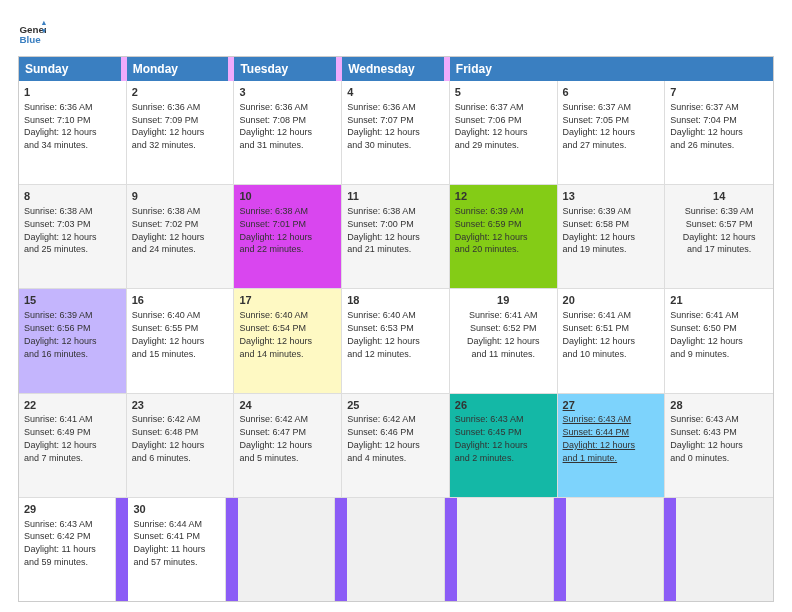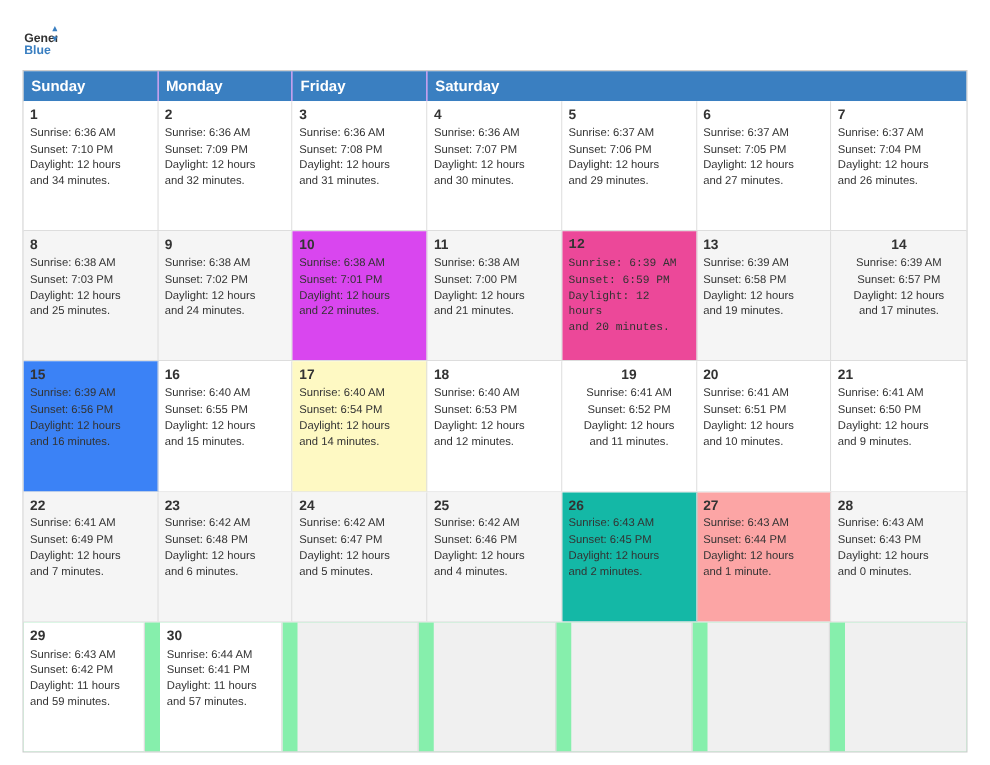--- a/index.html
+++ b/index.html
@@ -54,21 +54,21 @@
     .cal-header {
       display: grid;
       grid-template-columns: repeat(7, 1fr);
       background: #3a7fc1;
     }
     .cal-header-cell {
       color: #fff;
       font-size: 12px;
       font-weight: bold;
       padding: 5px 6px;
-      border-right: 1px solid #f0abfc;
+      border-right: 6px solid #f0abfc;
     }
     .cal-header-cell:last-child { border-right: none; }
     .cal-body {
       flex: 1;
       display: flex;
       flex-direction: column;
     }
     .cal-row {
       display: grid;
       grid-template-columns: repeat(7, 1fr);
@@ -117,22 +117,23 @@
     <div class="title-block">
       <div class="month-title"></div>
       <div class="location"></div>
     </div>
   </div>
 
   <div class="calendar">
     <div class="cal-header">
     <div class="cal-header-cell">Sunday</div>
         <div class="cal-header-cell">Monday</div>
+        <div class="cal-header-cell">Tuesday</div>
+        <div class="cal-header-cell">Wednesday</div>
         <div class="cal-header-cell">Friday</div>
-        <div class="cal-header-cell">Saturday</div>
       </div>
     <div class="cal-body">
     <div class="cal-row" style="background: rgb(255, 255, 255);">
           <div class="cal-cell" style="background: rgb(255, 255, 255);"><span class="day-num">1</span><span style="white-space: pre-line; font-size: 9px; line-height: 1.3;">Sunrise: 6:36 AM
 Sunset: 7:10 PM
 Daylight: 12 hours
 and 34 minutes.</span></div>
           <div class="cal-cell" style="background: rgb(255, 255, 255);"><span class="day-num">2</span><span style="white-space: pre-line; font-size: 9px; line-height: 1.3;">Sunrise: 6:36 AM
 Sunset: 7:09 PM
 Daylight: 12 hours
@@ -168,35 +169,35 @@
 Daylight: 12 hours
 and 24 minutes.</span></div>
           <div class="cal-cell" style="background: #d946ef;"><span class="day-num">10</span><span style="white-space: pre-line; font-size: 9px; line-height: 1.3;">Sunrise: 6:38 AM
 Sunset: 7:01 PM
 Daylight: 12 hours
 and 22 minutes.</span></div>
           <div class="cal-cell" style="background: rgb(245, 245, 245);"><span class="day-num">11</span><span style="white-space: pre-line; font-size: 9px; line-height: 1.3;">Sunrise: 6:38 AM
 Sunset: 7:00 PM
 Daylight: 12 hours
 and 21 minutes.</span></div>
-          <div class="cal-cell" style="background: #ec4899; font-family: Liberation Mono, monospace;"><span class="day-num">12</span><span style="white-space: pre-line; font-size: 9px; line-height: 1.3;">Sunrise: 6:39 AM
+          <div class="cal-cell" style="background: #84cc16;"><span class="day-num">12</span><span style="white-space: pre-line; font-size: 9px; line-height: 1.3;">Sunrise: 6:39 AM
 Sunset: 6:59 PM
 Daylight: 12 hours
 and 20 minutes.</span></div>
           <div class="cal-cell" style="background: rgb(245, 245, 245);"><span class="day-num">13</span><span style="white-space: pre-line; font-size: 9px; line-height: 1.3;">Sunrise: 6:39 AM
 Sunset: 6:58 PM
 Daylight: 12 hours
 and 19 minutes.</span></div>
           <div class="cal-cell" style="background: rgb(245, 245, 245); text-align: center;"><span class="day-num">14</span><span style="white-space: pre-line; font-size: 9px; line-height: 1.3;">Sunrise: 6:39 AM
 Sunset: 6:57 PM
 Daylight: 12 hours
 and 17 minutes.</span></div>
         </div>
         <div class="cal-row" style="background: rgb(255, 255, 255);">
-          <div class="cal-cell" style="background: #3b82f6;"><span class="day-num">15</span><span style="white-space: pre-line; font-size: 9px; line-height: 1.3;">Sunrise: 6:39 AM
+          <div class="cal-cell" style="background: #c4b5fd;"><span class="day-num">15</span><span style="white-space: pre-line; font-size: 9px; line-height: 1.3;">Sunrise: 6:39 AM
 Sunset: 6:56 PM
 Daylight: 12 hours
 and 16 minutes.</span></div>
           <div class="cal-cell" style="background: rgb(255, 255, 255);"><span class="day-num">16</span><span style="white-space: pre-line; font-size: 9px; line-height: 1.3;">Sunrise: 6:40 AM
 Sunset: 6:55 PM
 Daylight: 12 hours
 and 15 minutes.</span></div>
           <div class="cal-cell" style="background: #fef9c3;"><span class="day-num">17</span><span style="white-space: pre-line; font-size: 9px; line-height: 1.3;">Sunrise: 6:40 AM
 Sunset: 6:54 PM
 Daylight: 12 hours
@@ -232,30 +233,30 @@
 Daylight: 12 hours
 and 5 minutes.</span></div>
           <div class="cal-cell" style="background: rgb(245, 245, 245);"><span class="day-num">25</span><span style="white-space: pre-line; font-size: 9px; line-height: 1.3;">Sunrise: 6:42 AM
 Sunset: 6:46 PM
 Daylight: 12 hours
 and 4 minutes.</span></div>
           <div class="cal-cell" style="background: #14b8a6;"><span class="day-num">26</span><span style="white-space: pre-line; font-size: 9px; line-height: 1.3;">Sunrise: 6:43 AM
 Sunset: 6:45 PM
 Daylight: 12 hours
 and 2 minutes.</span></div>
-          <div class="cal-cell" style="background: #fca5a5;"><span class="day-num">27</span><span style="white-space: pre-line; font-size: 9px; line-height: 1.3;">Sunrise: 6:43 AM
+          <div class="cal-cell" style="background: #7dd3fc; text-decoration: underline;"><span class="day-num">27</span><span style="white-space: pre-line; font-size: 9px; line-height: 1.3;">Sunrise: 6:43 AM
 Sunset: 6:44 PM
 Daylight: 12 hours
 and 1 minute.</span></div>
           <div class="cal-cell" style="background: rgb(245, 245, 245);"><span class="day-num">28</span><span style="white-space: pre-line; font-size: 9px; line-height: 1.3;">Sunrise: 6:43 AM
 Sunset: 6:43 PM
 Daylight: 12 hours
 and 0 minutes.</span></div>
         </div>
-        <div class="cal-row" style="background: #86efac; gap: 12px;">
+        <div class="cal-row" style="background: #8b5cf6; gap: 12px;">
           <div class="cal-cell" style="background: rgb(255, 255, 255);"><span class="day-num">29</span><span style="white-space: pre-line; font-size: 9px; line-height: 1.3;">Sunrise: 6:43 AM
 Sunset: 6:42 PM
 Daylight: 11 hours
 and 59 minutes.</span></div>
           <div class="cal-cell" style="background: rgb(255, 255, 255);"><span class="day-num">30</span><span style="white-space: pre-line; font-size: 9px; line-height: 1.3;">Sunrise: 6:44 AM
 Sunset: 6:41 PM
 Daylight: 11 hours
 and 57 minutes.</span></div>
           <div class="cal-cell empty" style="background: rgb(240, 240, 240);"></div>
           <div class="cal-cell empty" style="background: rgb(240, 240, 240);"></div>

